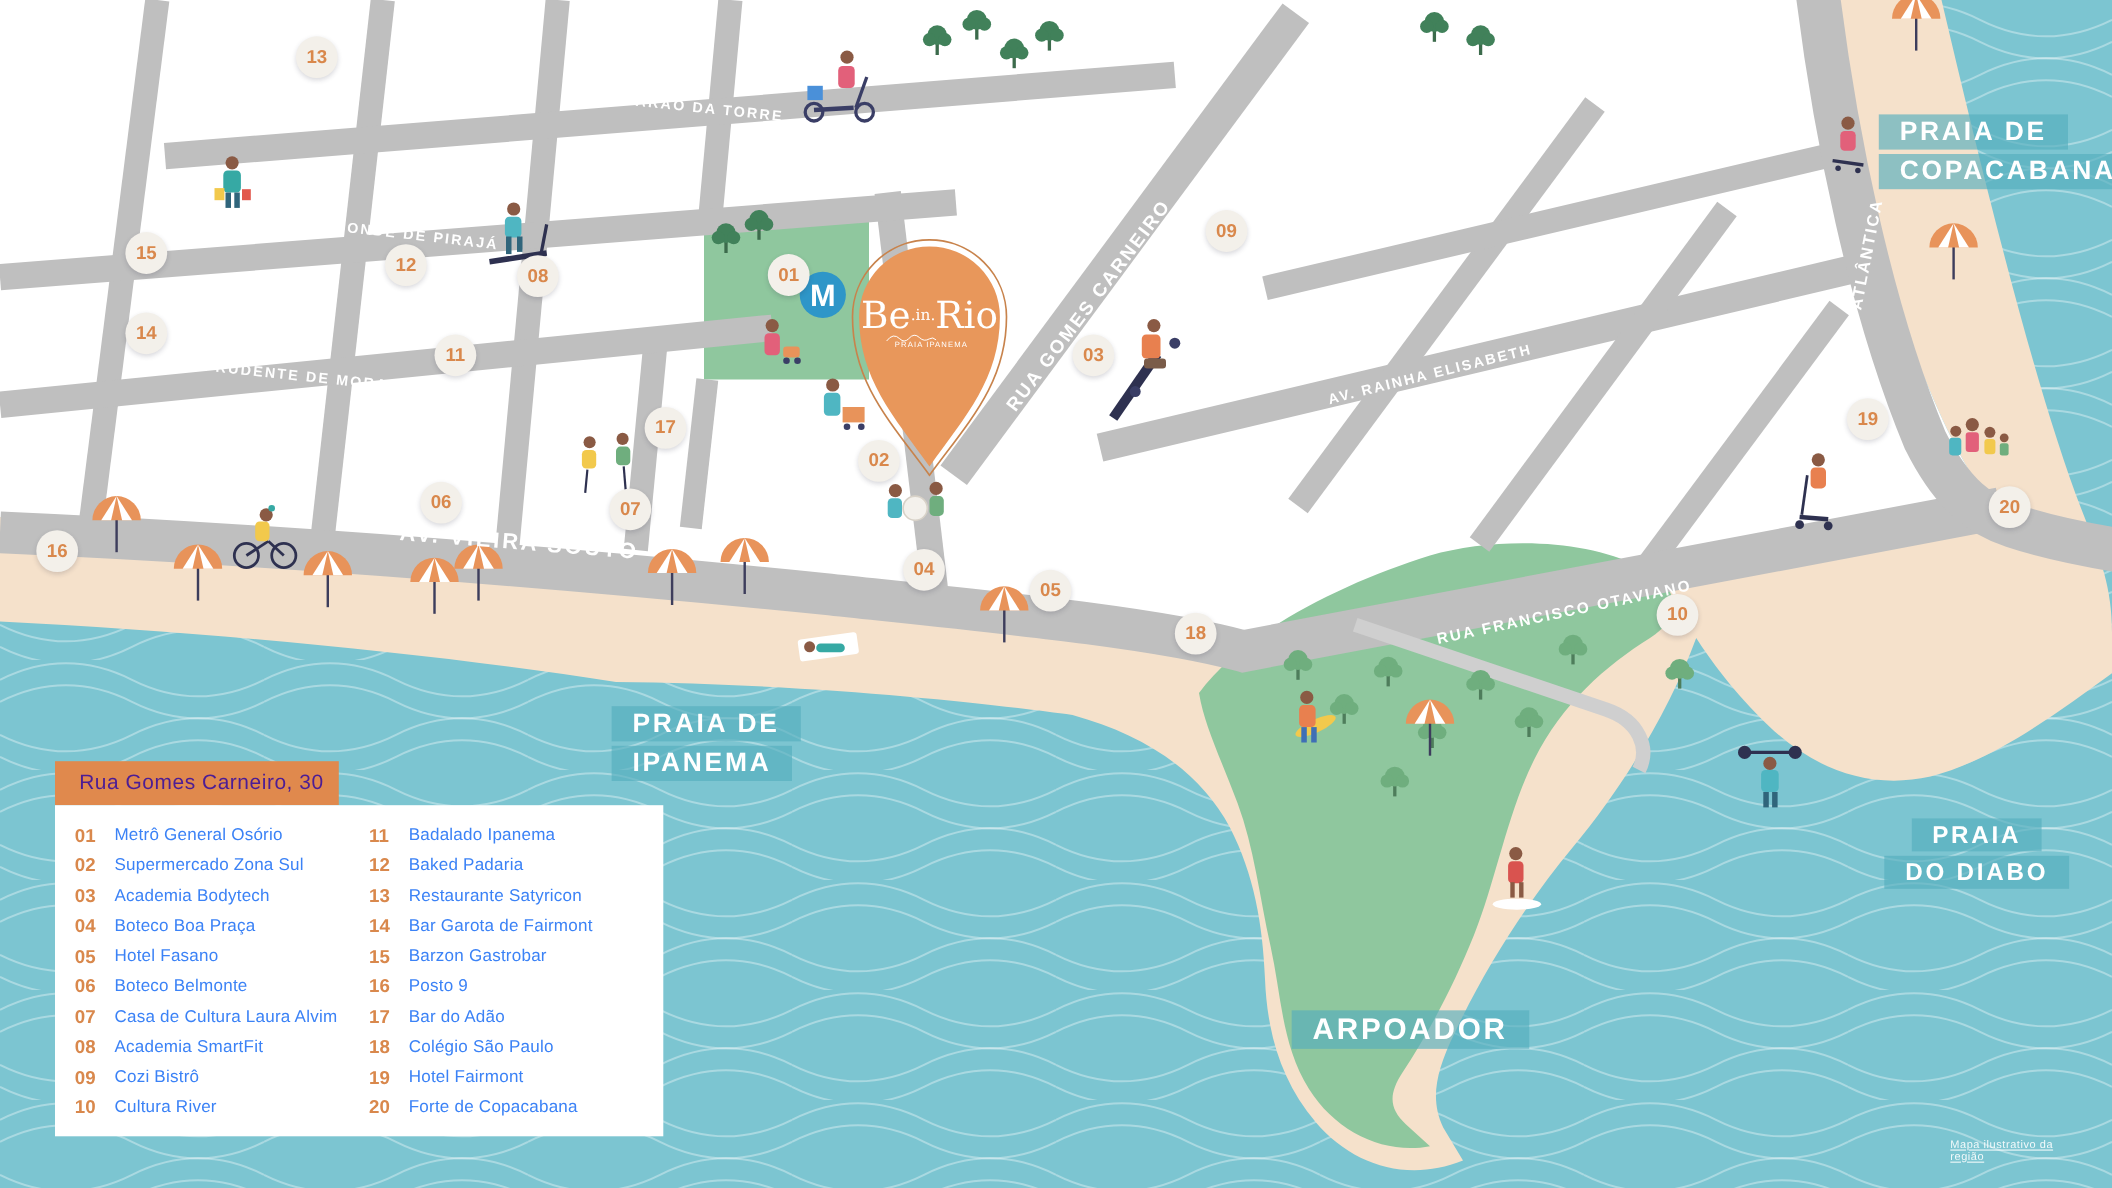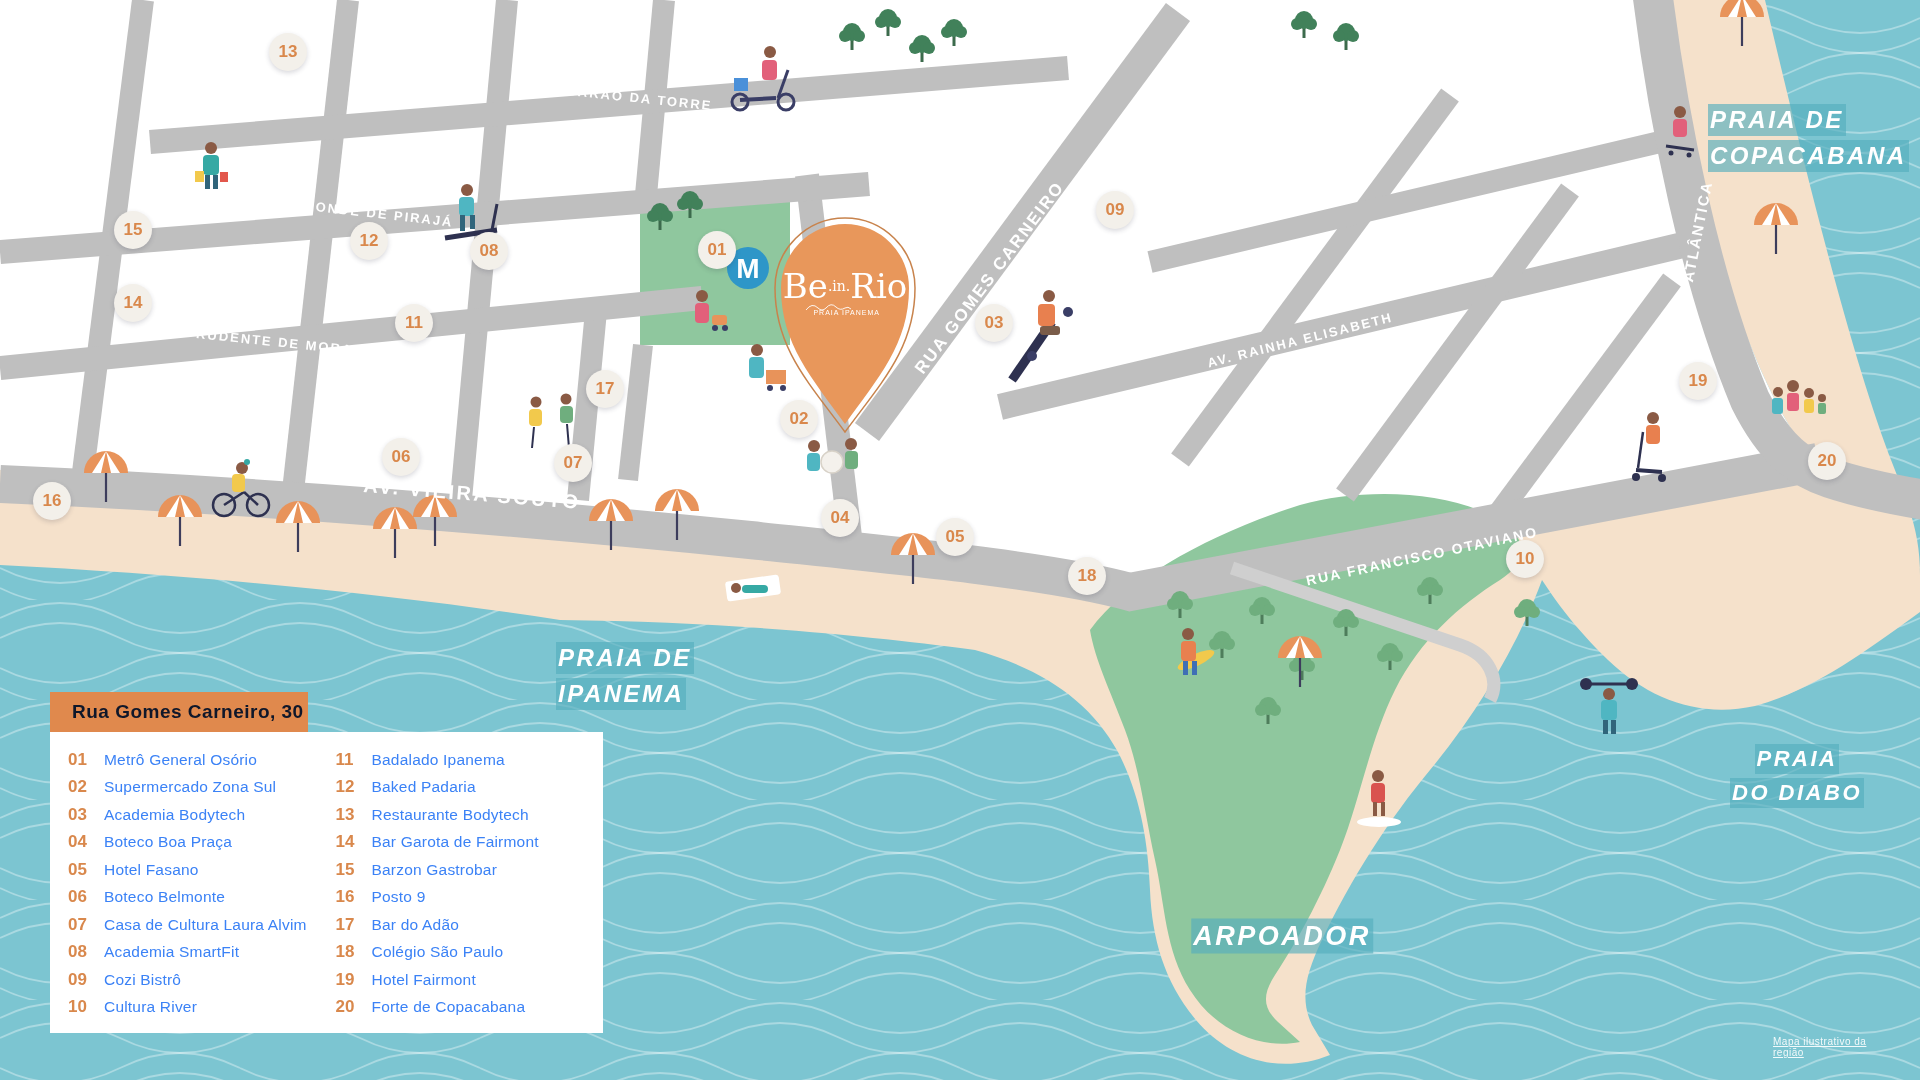--- a/index.html
+++ b/index.html
@@ -7,29 +7,29 @@
          font-family:"Liberation Sans",sans-serif;}
   .stage svg.artwork{position:absolute;left:0;top:0;}
 
   
   .street{position:absolute;color:#fff;font-weight:bold;letter-spacing:2px;
           white-space:nowrap;transform-origin:center;}
   
   .place{position:absolute;color:#fff;font-weight:bold;letter-spacing:2.5px;
          font-size:24px;line-height:1;white-space:nowrap;}
   .place span{display:inline-block;background:rgba(84,174,189,.65);
-              padding:4px 2px;margin:2px 0;font-style:italic;}
+              padding:4px 19px;margin:2px 0;}
   
   .marker{position:absolute;width:38px;height:38px;border-radius:50%;
           background:#F3F0EA;box-shadow:0 2px 5px rgba(40,40,60,.18);
           display:flex;align-items:center;justify-content:center;
           color:#D9884C;font-weight:bold;font-size:17px;}
   
   .legend-header{position:absolute;left:50px;top:692px;width:236px;height:40px;
-          background:#E0894D;color:#0f172a;font-weight:bold;font-size:19px;
+          background:#E0894D;color:#4c1d95;font-weight:normal;font-size:19px;
           line-height:40px;padding-left:22px;letter-spacing:.5px;}
   .legend-body{position:absolute;left:50px;top:732px;width:553px;height:301px;
           background:#fff;box-sizing:border-box;padding:14px 0 0 18px;}
   .legend-cols{display:flex;}
   .legend-col{width:268px;}
   .legend-row{display:flex;align-items:center;height:27.5px;}
   .legend-row .num{color:#D9884C;font-weight:bold;font-size:17px;width:36px;}
   .legend-row .lbl{color:#3b82f6;font-size:15.5px;letter-spacing:.2px;}
   .footnote{position:absolute;color:rgba(255,255,255,.9);font-size:10px;
           letter-spacing:.5px;}
@@ -456,21 +456,21 @@
         <div class="legend-row">
             <span class="num">11</span>
             <span class="lbl">Badalado Ipanema</span>
           </div>
         <div class="legend-row">
             <span class="num">12</span>
             <span class="lbl">Baked Padaria</span>
           </div>
         <div class="legend-row">
             <span class="num">13</span>
-            <span class="lbl">Restaurante Bodytech</span>
+            <span class="lbl">Restaurante Satyricon</span>
           </div>
         <div class="legend-row">
             <span class="num">14</span>
             <span class="lbl">Bar Garota de Fairmont</span>
           </div>
         <div class="legend-row">
             <span class="num">15</span>
             <span class="lbl">Barzon Gastrobar</span>
           </div>
         <div class="legend-row">

